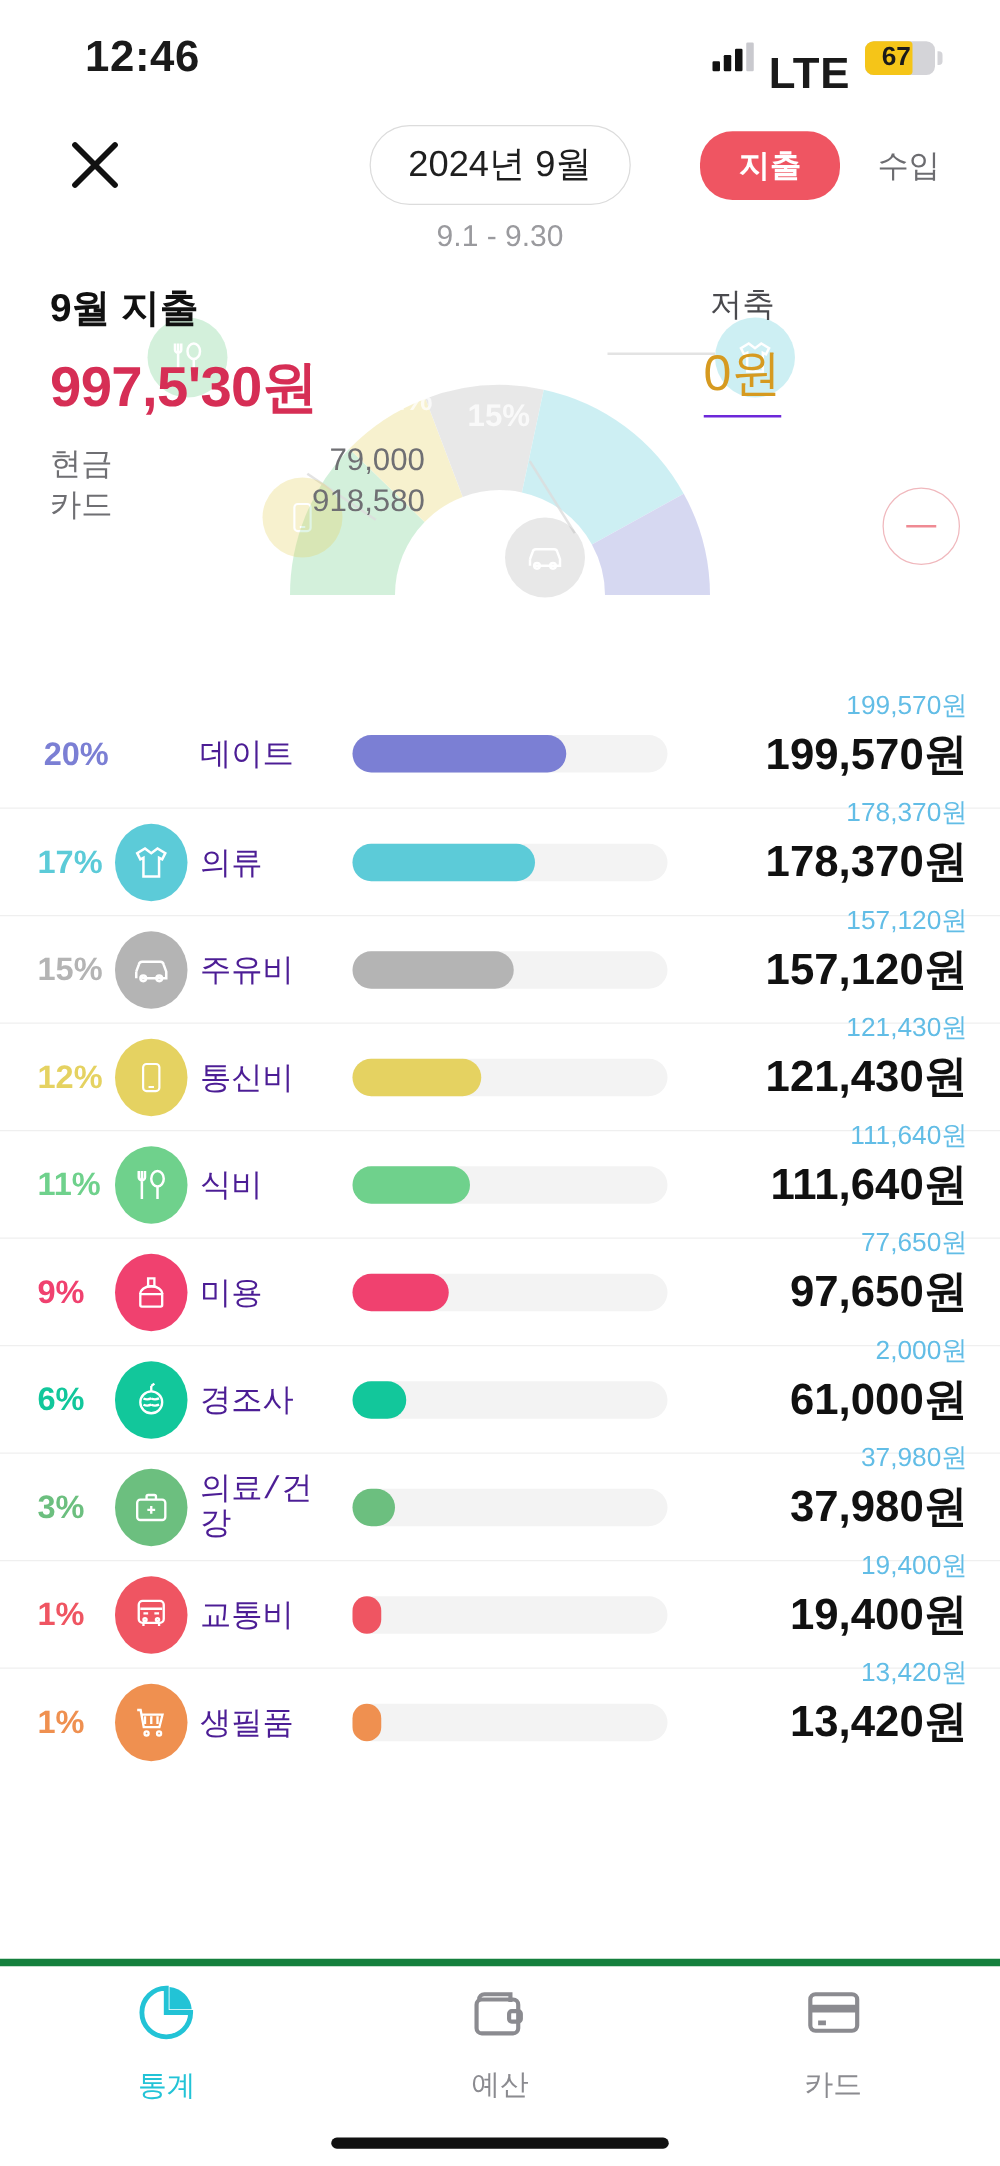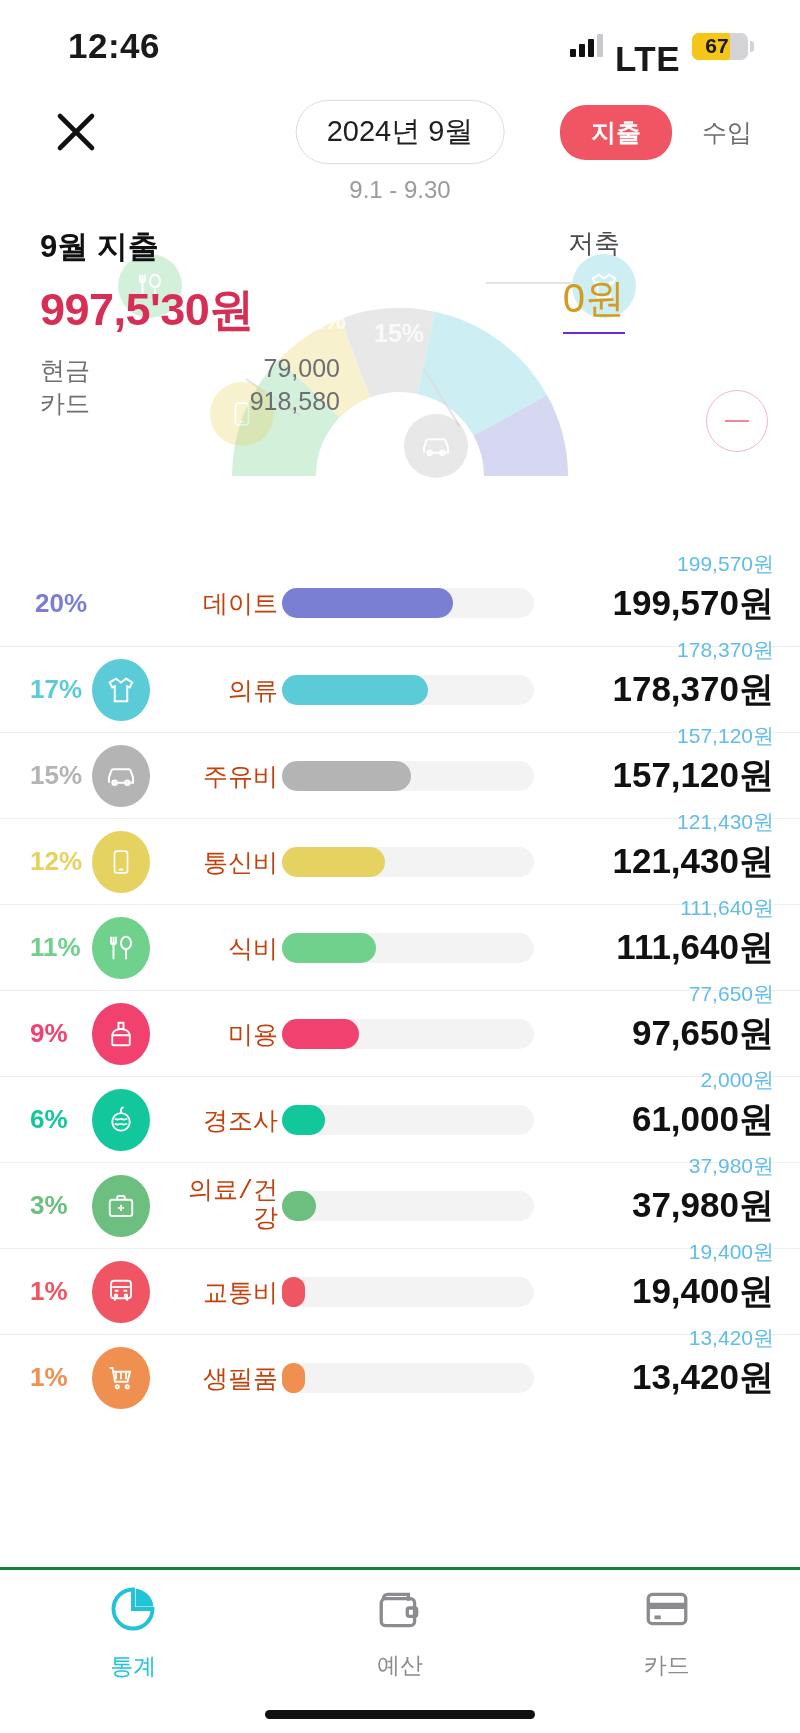--- a/index.html
+++ b/index.html
@@ -62,29 +62,29 @@
   .minus-btn{ position:absolute; right:32px; top:172px; width:62px; height:62px; border:1.6px solid #f0b8bd; border-radius:50%; display:flex; align-items:center; justify-content:center; }
   .minus-btn span{ width:24px; height:2.5px; background:#ef8a93; display:block; }
 
   
   .list{ position:absolute; top:560px; left:0; right:0; }
   .row{ display:flex; align-items:center; height:86px; padding:0 26px 0 18px; position:relative; border-top:1px solid #efefef; }
   .row:first-child{ border-top:none; }
   .r-pct{ width:74px; text-align:left; font-size:26px; font-weight:bold; padding-left:12px; }
   .r-icon{ width:58px; height:62px; border-radius:50%; display:flex; align-items:center; justify-content:center; flex:0 0 58px; }
   .r-icon.empty{ background:none; }
-  .r-name{ width:118px; font-size:25px; color:#c2410c; margin-left:10px; line-height:1.12;text-align:right; }
+  .r-name{ width:118px; font-size:25px; color:#4c1d95; margin-left:10px; line-height:1.12; }
   .r-bar{ position:relative; flex:1; height:30px; background:#f3f3f3; border-radius:16px; margin:0 18px 0 4px; max-width:310px; }
   .r-bar-fill{ position:absolute; left:0; top:0; bottom:0; border-radius:16px; }
   .r-right{ width:222px; text-align:right; position:relative; }
   .r-small{ position:absolute; right:0; top:-30px; font-size:21px; color:#62bde6; white-space:nowrap; }
   .r-val{ font-size:35px; font-weight:bold; color:#111; white-space:nowrap; }
 
   
-  .tabbar{ position:absolute; left:0; right:0; bottom:38px; height:128px; border-top:3px solid #15803d; display:flex; }
+  .tabbar{ position:absolute; left:0; right:0; bottom:38px; height:128px; border-top:6px solid #15803d; display:flex; }
   .tab{ flex:1; display:flex; flex-direction:column; align-items:center; justify-content:center; gap:12px; }
   .tab-lbl{ font-size:23px; color:#8b8b90; }
   .tab.active .tab-lbl{ color:#22c3d6; }
   .homebar{ position:absolute; bottom:14px; left:50%; transform:translateX(-50%); width:270px; height:9px; background:#111; border-radius:6px; }
 </style>
 </head>
 <body>
 
 <div class="statusbar">
   <div class="sb-time">12:46</div>

